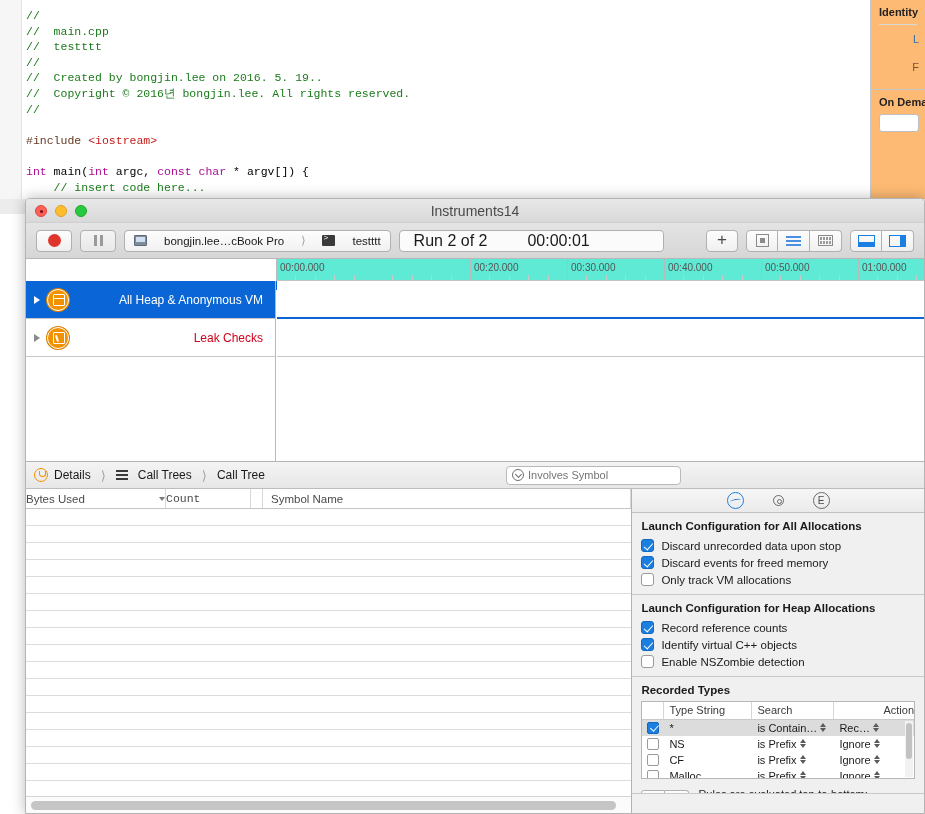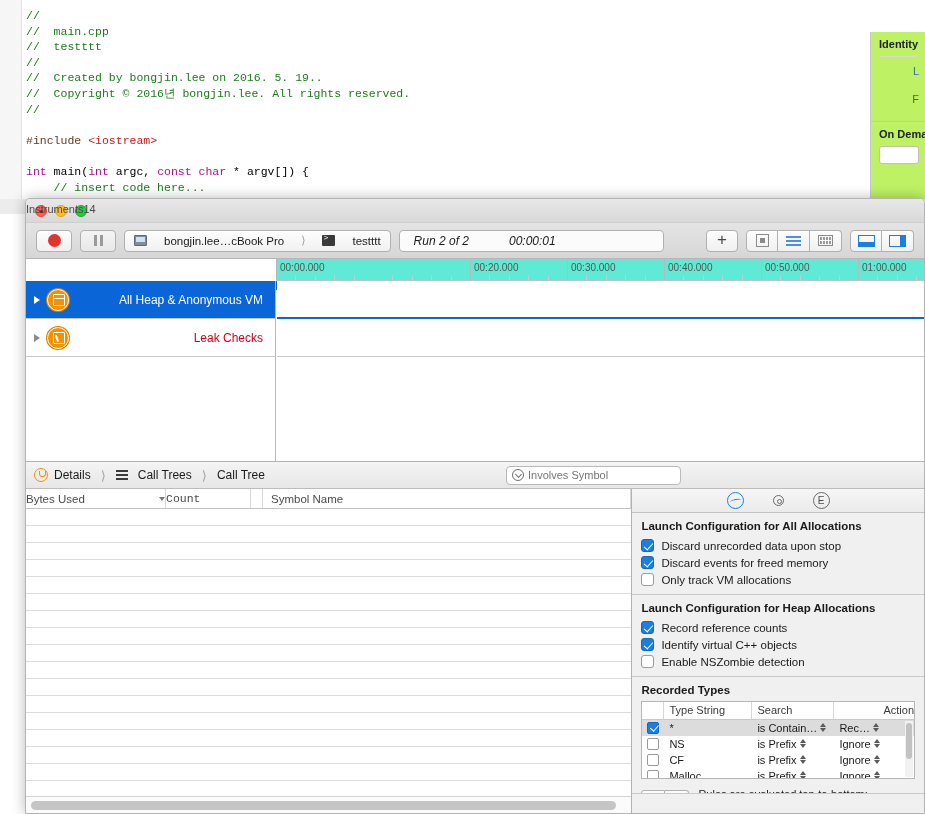--- a/index.html
+++ b/index.html
@@ -28,21 +28,21 @@
   .c-com  { color:#1c7b1c; }
   .c-kw   { color:#aa0d91; }
   .c-pre  { color:#643820; }
   .c-str  { color:#c41a16; }
   .c-num  { color:#1c00cf; }
   .c-pl   { color:#000000; }
 
   
   #xc-insp {
     position:absolute; right:0; top:0; width:55px; height:200px;
-    background:#bef264; border-left:1px solid #c6c6c6;margin-top:32px;
+    background:#fdba74; border-left:1px solid #c6c6c6;
   }
   #xc-insp .xc-sec {
     font-weight:bold; font-size:11px; color:#222;
     padding:6px 0 6px 8px; white-space:nowrap;
   }
   #xc-insp .xc-div { height:1px; background:#d8d8d8; margin:0 8px; }
   #xc-insp .xc-row {
     font-size:11px; padding:8px 6px 8px 0; text-align:right;
     white-space:nowrap; color:#3b6ea5;
   }
@@ -84,22 +84,22 @@
   .lights { position:absolute; left:9px; top:6px; display:flex; gap:8px; }
   .light { width:12px; height:12px; border-radius:50%; }
   .light.red    { background:#ff5f57; border:0.5px solid #e0443e; }
   .light.yellow { background:#ffbd2e; border:0.5px solid #dea123; }
   .light.green  { background:#28c940; border:0.5px solid #1aab29; }
   .light.red::after{
     content:""; display:block; width:3px; height:3px; border-radius:50%;
     background:#6b1410; margin:4px auto;
   }
   #win-title {
-    position:absolute; left:0; right:0; top:4px; text-align:left;
-    font-size:11px; color:#4a4a4a;
+    position:absolute; left:0; right:0; top:4px; text-align:center;
+    font-size:14px; color:#4a4a4a;
   }
 
   
   #toolbar {
     height:36px; position:relative;
     background:linear-gradient(#e4e4e4,#d6d6d6);
     border-bottom:1px solid #b7b7b7;
     display:flex; align-items:center; padding:0 10px; gap:8px;
   }
   .tb-btn {
@@ -127,21 +127,21 @@
   }
   .term-icon { background:#3a3a3a; border-radius:1px; }
   .term-icon::after{
     content:">"; position:absolute; left:1px; top:-2px;
     color:#fff; font-size:8px; font-family:"Liberation Mono",monospace;
   }
 
   #run-status {
     height:22px; flex:0 0 265px; background:#fbfbfb;
     border:1px solid #b0b0b0; border-radius:4px;
-    display:flex; align-items:center; font-size:12px; color:#1a1a1a;font-style:italic;
+    display:flex; align-items:center; font-size:16px; color:#1a1a1a;
   }
   #run-status .rs-run { padding-left:14px; }
   #run-status .rs-time { padding-left:40px; }
 
   .tb-spacer { flex:1; }
 
   .tb-group { display:flex; }
   .tb-group .tb-btn { border-radius:0; border-left-width:0; }
   .tb-group .tb-btn:first-child { border-radius:4px 0 0 4px; border-left-width:1px; }
   .tb-group .tb-btn:last-child { border-radius:0 4px 4px 0; }

